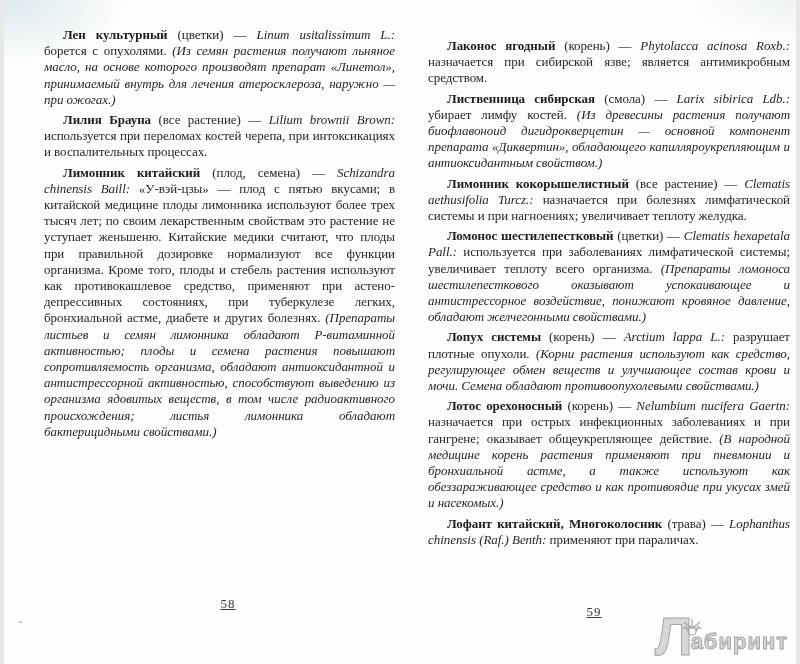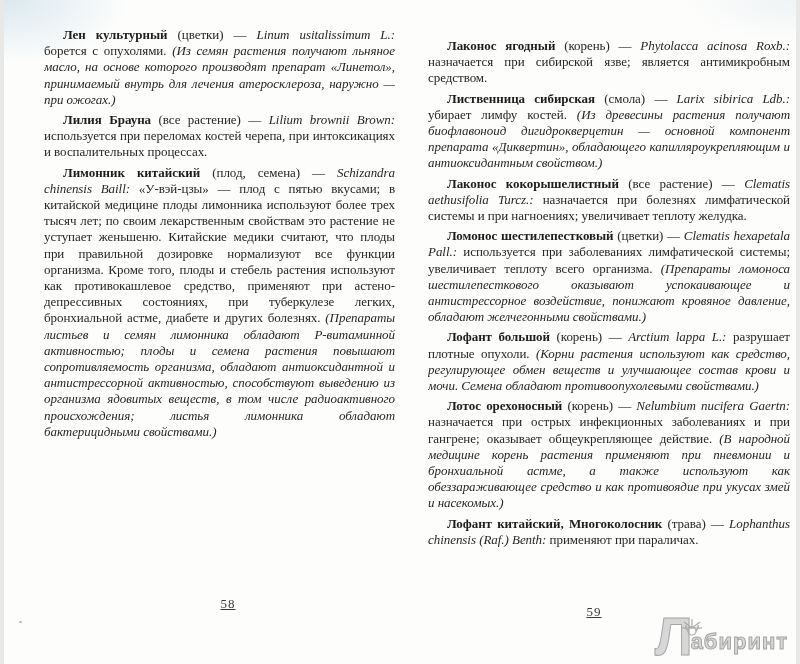--- a/index.html
+++ b/index.html
@@ -53,23 +53,23 @@
         <p class="entry"><b class="pname">Лен культурный</b><span> (цветки) — </span><i class="lat">Linum usitalissimum L.:</i><span> борется с опухолями. </span><i class="note">(Из семян растения получают льняное масло, на основе которого производят препарат «Линетол», принимаемый внутрь для лечения атеросклероза, наружно — при ожогах.)</i></p>
         <p class="entry"><b class="pname">Лилия Брауна</b><span> (все растение) — </span><i class="lat">Lilium brownii Brown:</i><span> используется при переломах костей черепа, при интоксикациях и воспалительных процессах.</span></p>
         <p class="entry"><b class="pname">Лимонник китайский</b><span> (плод, семена) — </span><i class="lat">Schizandra chinensis Baill:</i><span> «У-вэй-цзы» — плод с пятью вкусами; в китайской медицине плоды лимонника используют более трех тысяч лет; по своим лекарственным свойствам это растение не уступает женьшеню. Китайские медики считают, что плоды при правильной дозировке нормализуют все функции организма. Кроме того, плоды и стебель растения используют как противокашлевое средство, применяют при астено-депрессивных состояниях, при туберкулезе легких, бронхиальной астме, диабете и других болезнях. </span><i class="note">(Препараты листьев и семян лимонника обладают Р-витаминной активностью; плоды и семена растения повышают сопротивляемость организма, обладают антиоксидантной и антистрессорной активностью, способствуют выведению из организма ядовитых веществ, в том числе радиоактивного происхождения; листья лимонника обладают бактерицидными свойствами.)</i></p>
       </div>
   </section>
 
   <section class="page page-right">
     <div class="page-body">
         <p class="entry"><b class="pname">Лаконос ягодный</b><span> (корень) — </span><i class="lat">Phytolacca acinosa Roxb.:</i><span> назначается при сибирской язве; является антимикробным средством.</span></p>
         <p class="entry"><b class="pname">Лиственница сибирская</b><span> (смола) — </span><i class="lat">Larix sibirica Ldb.:</i><span> убирает лимфу костей. </span><i class="note">(Из древесины растения получают биофлавоноид дигидрокверцетин — основной компонент препарата «Диквертин», обладающего капилляроукрепляющим и антиоксидантным свойством.)</i></p>
-        <p class="entry"><b class="pname">Лаконос кокорышелистный</b><span> (все растение) — </span><i class="lat">Clematis aethusifolia Turcz.:</i><span> назначается при болезнях лимфатической системы и при нагноениях; увеличивает теплоту желудка.</span></p>
+        <p class="entry"><b class="pname">Лимонник кокорышелистный</b><span> (все растение) — </span><i class="lat">Clematis aethusifolia Turcz.:</i><span> назначается при болезнях лимфатической системы и при нагноениях; увеличивает теплоту желудка.</span></p>
         <p class="entry"><b class="pname">Ломонос шестилепестковый</b><span> (цветки) — </span><i class="lat">Clematis hexapetala Pall.:</i><span> используется при заболеваниях лимфатической системы; увеличивает теплоту всего организма. </span><i class="note">(Препараты ломоноса шестилепесткового оказывают успокаивающее и антистрессорное воздействие, понижают кровяное давление, обладают желчегонными свойствами.)</i></p>
-        <p class="entry"><b class="pname">Лофант большой</b><span> (корень) — </span><i class="lat">Arctium lappa L.:</i><span> разрушает плотные опухоли. </span><i class="note">(Корни растения используют как средство, регулирующее обмен веществ и улучшающее состав крови и мочи. Семена обладают противоопухолевыми свойствами.)</i></p>
+        <p class="entry"><b class="pname">Лопух системы</b><span> (корень) — </span><i class="lat">Arctium lappa L.:</i><span> разрушает плотные опухоли. </span><i class="note">(Корни растения используют как средство, регулирующее обмен веществ и улучшающее состав крови и мочи. Семена обладают противоопухолевыми свойствами.)</i></p>
         <p class="entry"><b class="pname">Лотос орехоносный</b><span> (корень) — </span><i class="lat">Nelumbium nucifera Gaertn:</i><span> назначается при острых инфекционных заболеваниях и при гангрене; оказывает общеукрепляющее действие. </span><i class="note">(В народной медицине корень растения применяют при пневмонии и бронхиальной астме, а также используют как обеззараживающее средство и как противоядие при укусах змей и насекомых.)</i></p>
         <p class="entry"><b class="pname">Лофант китайский, Многоколосник</b><span> (трава) — </span><i class="lat">Lophanthus chinensis (Raf.) Benth:</i><span> применяют при параличах.</span></p>
       </div>
   </section>
 
   <div class="page-num num-left">58</div>
   <div class="page-num num-right">59</div>
 
   <div class="speck"></div>
 

